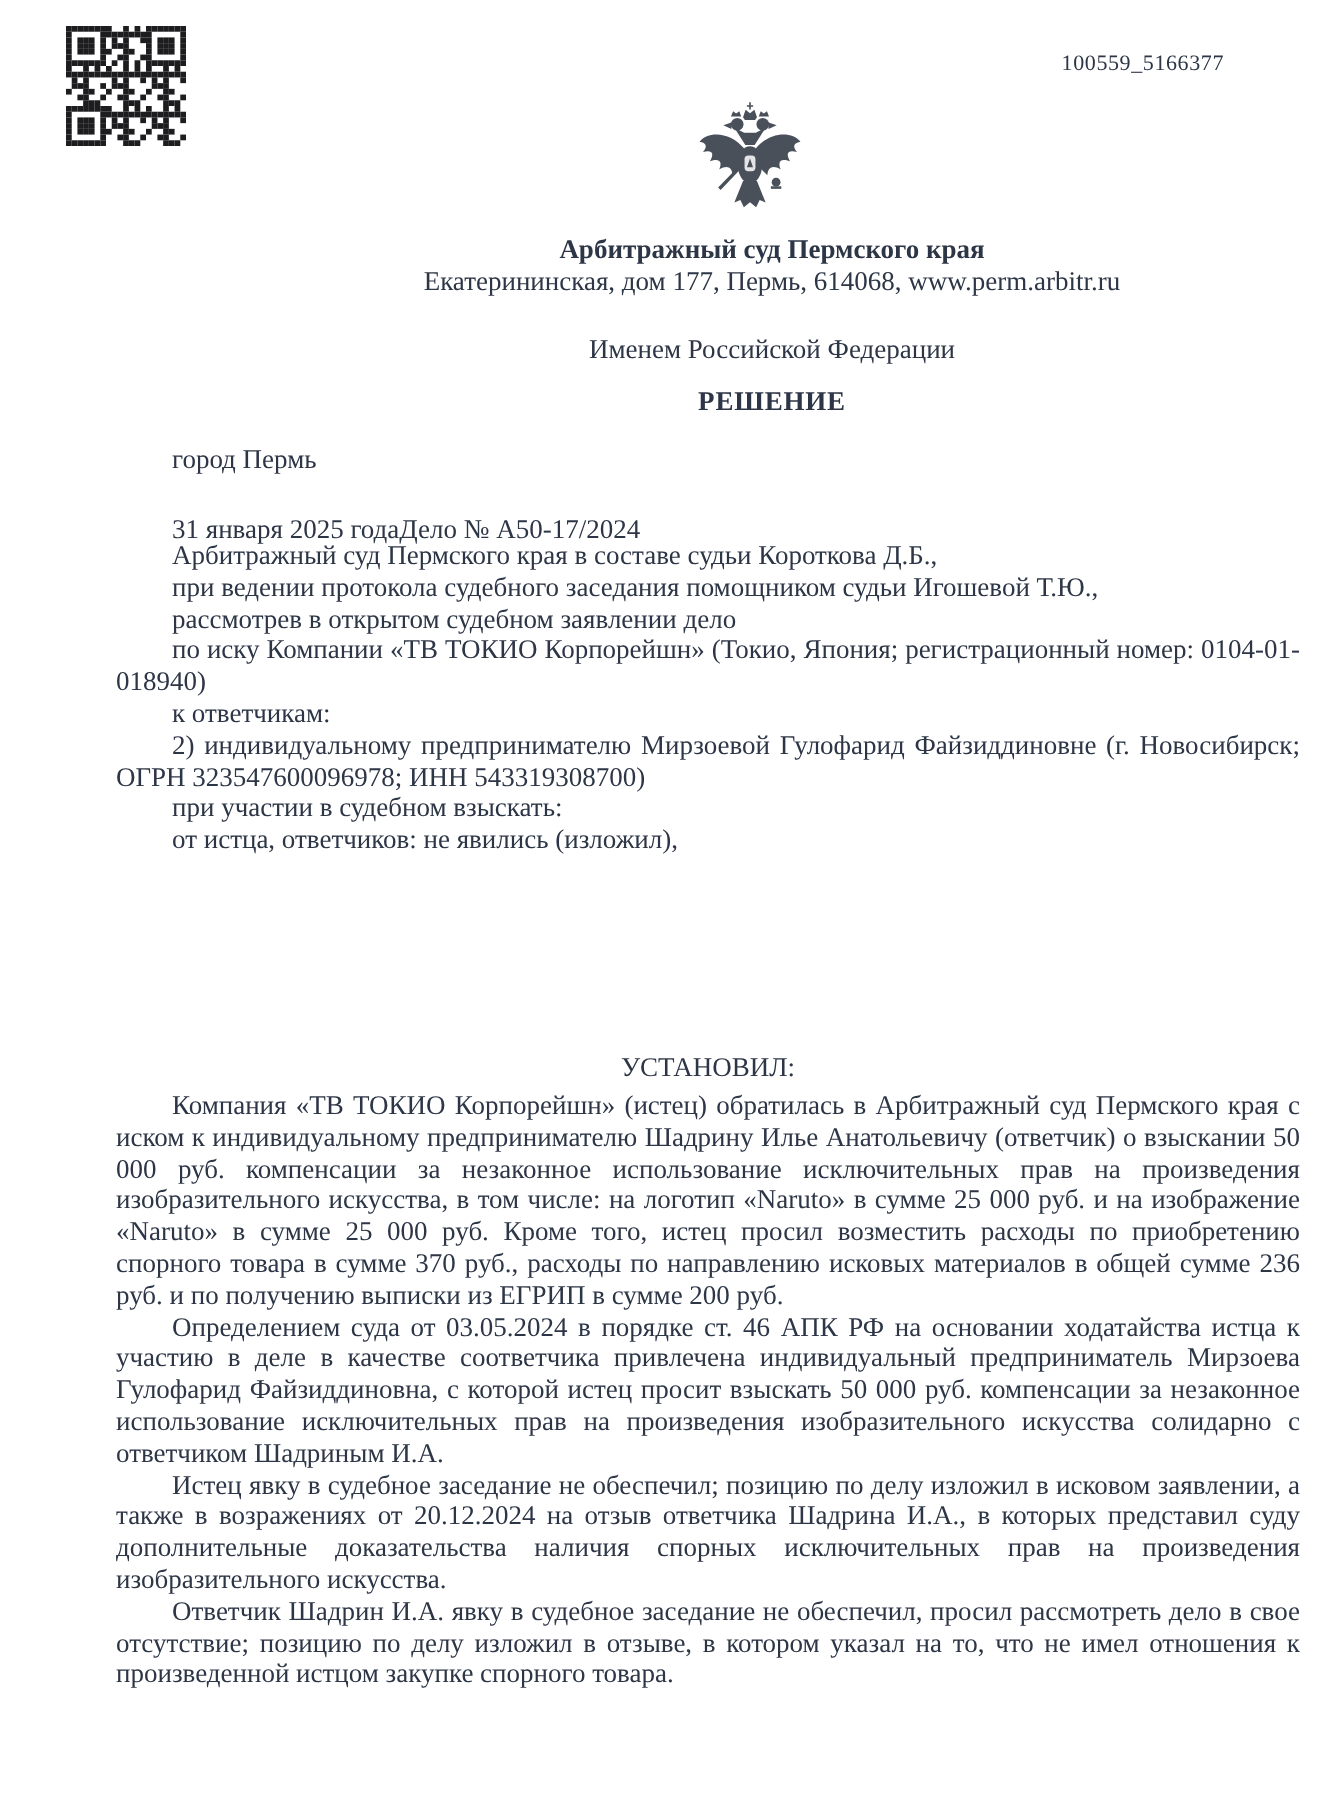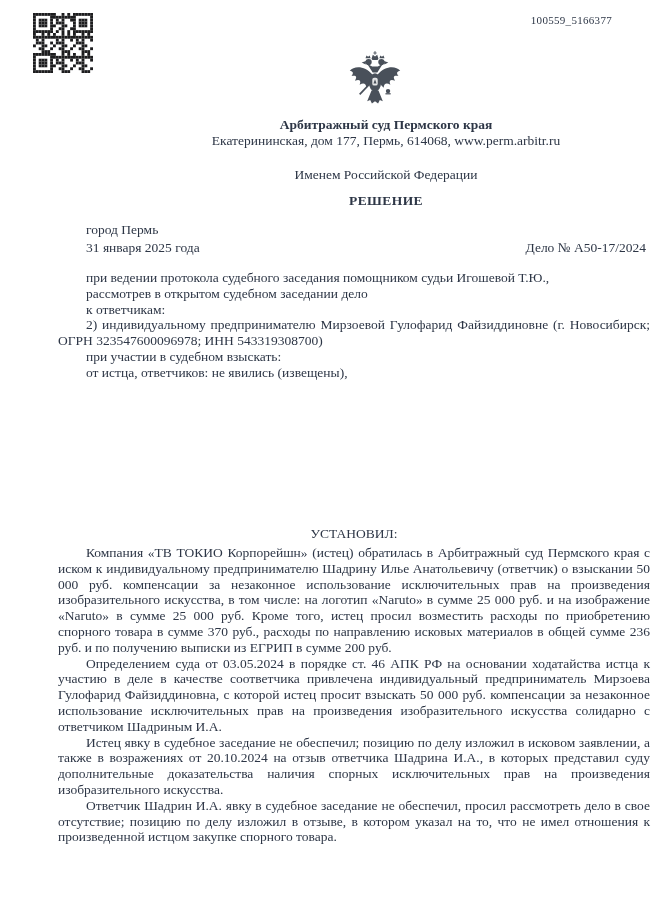--- a/index.html
+++ b/index.html
@@ -6,33 +6,33 @@
   .page{
     position:relative;
     width:664px;height:903px;
     background:#fff;
     font-family:"Liberation Serif","DejaVu Serif",serif;
     color:var(--text-color,#2d3646);
     font-size:13.5px;line-height:15.8px;
     overflow:hidden;
   }
   .doc-number{
-    position:absolute;top:13px;right:52px;
+    position:absolute;top:25px;right:52px;
     font-size:11px;letter-spacing:.3px;color:var(--text-color,#2d3646);
   }
   .qr{position:absolute;left:33px;top:13px;width:60px;height:60px;}
   .emblem{position:absolute;left:346px;top:50px;width:58px;height:66px;}
   .center-block{position:absolute;left:58px;width:592px;text-align:center;}
   .court-name{top:117px;padding-left:32px;font-weight:bold;}
   .court-address{top:133px;padding-left:32px;}
   .in-name{top:167px;padding-left:32px;}
   .doc-type{top:193px;padding-left:32px;font-weight:bold;letter-spacing:.4px;}
   .place-date{position:absolute;left:58px;top:222px;width:592px;}
   .city-line{padding-left:28px;}
-  .date-row{display:flex;justify-content:space-between;padding-left:28px;padding-right:4px;margin-top:2px;}
+  .date-row{display:flex;padding-left:28px;padding-right:4px;margin-top:19px;}
   .intro{position:absolute;left:58px;top:270px;width:592px;}
   .intro p,.bodytext p{margin:0;text-align:justify;text-indent:28px;}
   .ustanovil{position:absolute;left:58px;top:526px;width:592px;text-align:center;}
   .bodytext{position:absolute;left:58px;top:534px;width:592px;margin-top:11px;}
 </style>
 </head>
 <body>
 
 <div class="page" style="--text-color: #2d3646; --emblem-color: #49505a;">
 
@@ -327,30 +327,32 @@
 
   <div class="place-date">
     <div class="city-line">город Пермь</div>
     <div class="date-row">
       <span>31 января 2025 года</span>
       <span>Дело № А50-17/2024</span>
     </div>
   </div>
 
   <div class="intro">
+    <p>Арбитражный суд Пермского края в составе судьи Короткова Д.Б.,</p>
     <p>при ведении протокола судебного заседания помощником судьи Игошевой Т.Ю.,</p>
-    <p>рассмотрев в открытом судебном заседании дело</p>
+    <p>рассмотрев в открытом судебном заявлении дело</p>
+    <p>по иску Компании «ТВ ТОКИО Корпорейшн» (Токио, Япония; регистрационный номер: 0104-01-018940)</p>
     <p>к ответчикам:</p>
     <p>2) индивидуальному предпринимателю Мирзоевой Гулофарид Файзиддиновне (г. Новосибирск; ОГРН 323547600096978; ИНН 543319308700)</p>
     <p>при участии в судебном взыскать:</p>
-    <p>от истца, ответчиков: не явились (извещены),</p>
+    <p>от истца, ответчиков: не явились (изложил),</p>
   </div>
 
   <div class="ustanovil">УСТАНОВИЛ:</div>
 
   <div class="bodytext">
     <p>Компания «ТВ ТОКИО Корпорейшн» (истец) обратилась в Арбитражный суд Пермского края с иском к индивидуальному предпринимателю Шадрину Илье Анатольевичу (ответчик) о взыскании 50 000 руб. компенсации за незаконное использование исключительных прав на произведения изобразительного искусства, в том числе: на логотип «Naruto» в сумме 25 000 руб. и на изображение «Naruto» в сумме 25 000 руб. Кроме того, истец просил возместить расходы по приобретению спорного товара в сумме 370 руб., расходы по направлению исковых материалов в общей сумме 236 руб. и по получению выписки из ЕГРИП в сумме 200 руб.</p>
     <p>Определением суда от 03.05.2024 в порядке ст. 46 АПК РФ на основании ходатайства истца к участию в деле в качестве соответчика привлечена индивидуальный предприниматель Мирзоева Гулофарид Файзиддиновна, с которой истец просит взыскать 50 000 руб. компенсации за незаконное использование исключительных прав на произведения изобразительного искусства солидарно с ответчиком Шадриным И.А.</p>
-    <p>Истец явку в судебное заседание не обеспечил; позицию по делу изложил в исковом заявлении, а также в возражениях от 20.10.2024 на отзыв ответчика Шадрина И.А., в которых представил суду дополнительные доказательства наличия спорных исключительных прав на произведения изобразительного искусства.</p>
+    <p>Истец явку в судебное заседание не обеспечил; позицию по делу изложил в исковом заявлении, а также в возражениях от 20.12.2024 на отзыв ответчика Шадрина И.А., в которых представил суду дополнительные доказательства наличия спорных исключительных прав на произведения изобразительного искусства.</p>
     <p>Ответчик Шадрин И.А. явку в судебное заседание не обеспечил, просил рассмотреть дело в свое отсутствие; позицию по делу изложил в отзыве, в котором указал на то, что не имел отношения к произведенной истцом закупке спорного товара.</p>
   </div>
 
 </div>
 
 </body></html>

